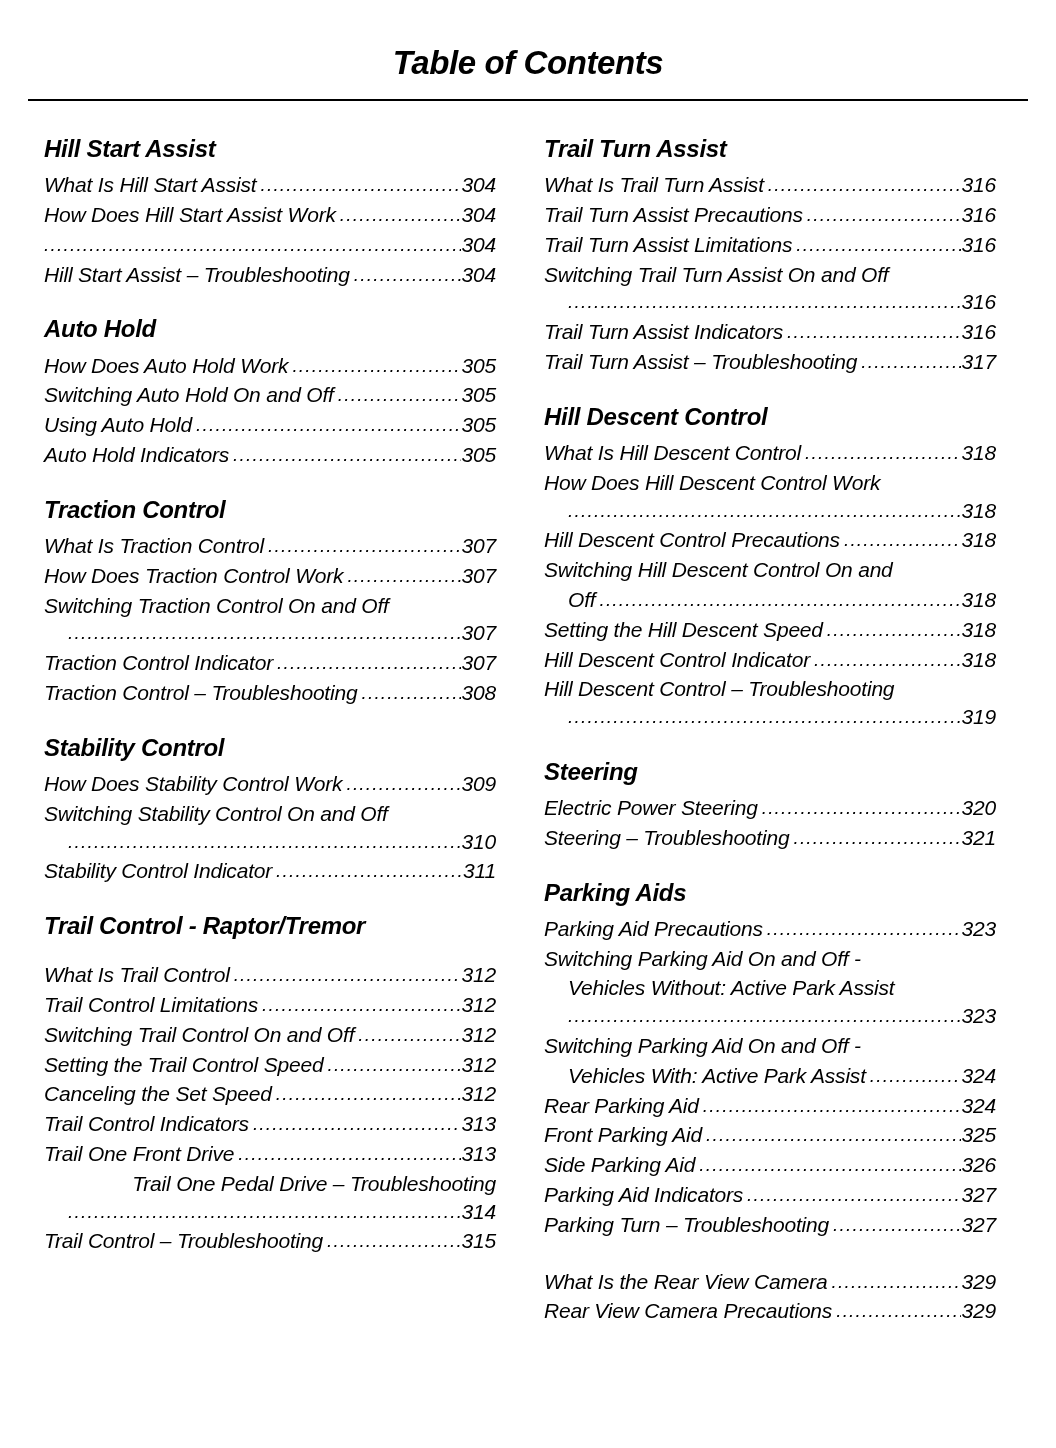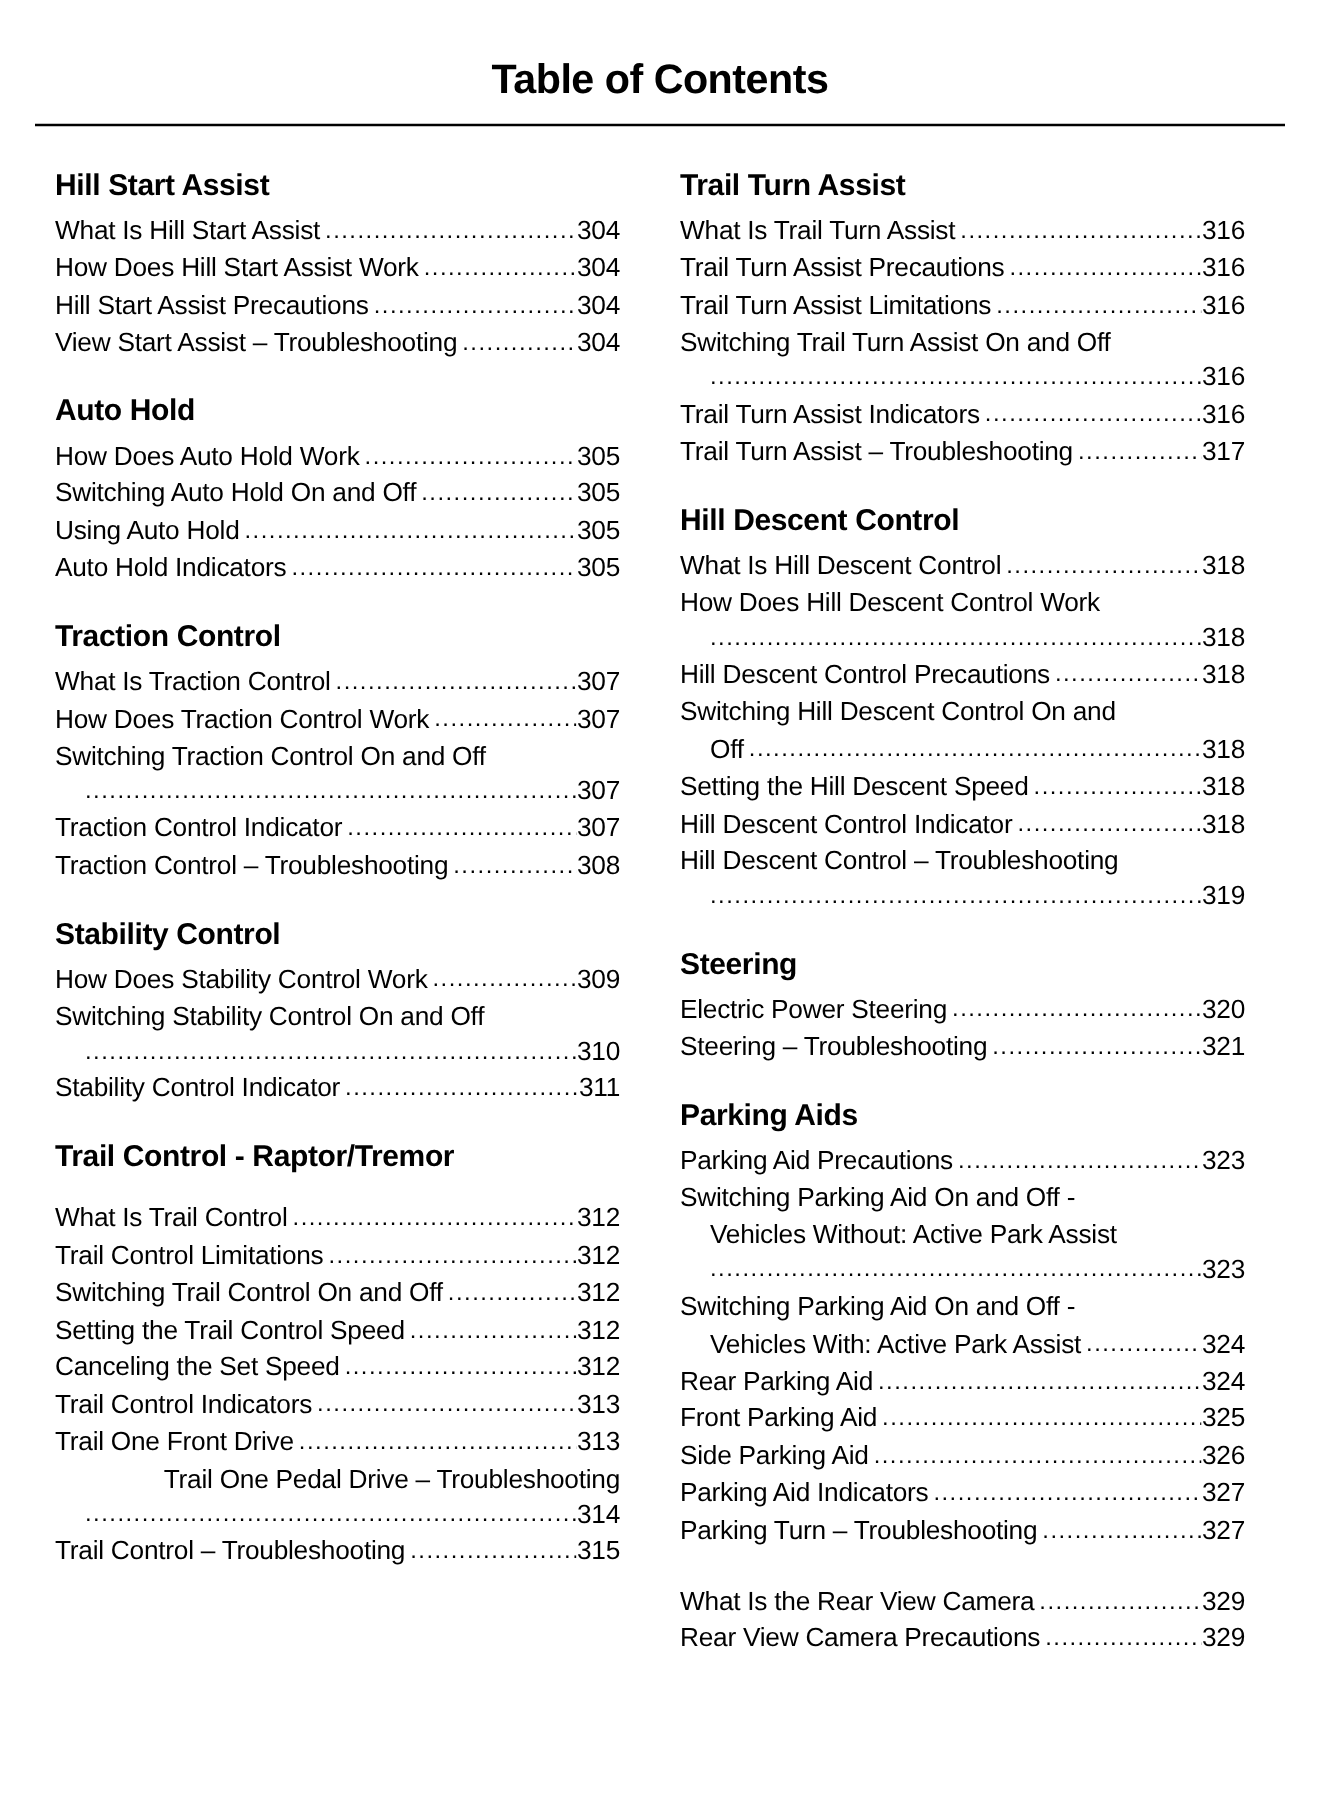--- a/index.html
+++ b/index.html
@@ -13,20 +13,21 @@
     font-family: "Liberation Sans", sans-serif;
     color: #000000;
     position: relative;
     overflow: hidden;
   }
   #page {
     width: 1056px;
     height: 1448px;
     position: relative;
     box-sizing: border-box;
+    font-style: italic;
   }
   .page-title {
     text-align: center;
     font-size: 33px;
     font-weight: bold;
     letter-spacing: -0.4px;
     padding-top: 46px;
     line-height: 1.0;
   }
   .title-rule {
@@ -157,26 +158,25 @@
               <span class="label">What Is Hill Start Assist</span>
               <span class="dots">................................................................................................................................................................</span>
               <span class="pg">304</span>
             </div>
             <div class="entry single">
               <span class="label">How Does Hill Start Assist Work</span>
               <span class="dots">................................................................................................................................................................</span>
               <span class="pg">304</span>
             </div>
             <div class="entry single">
-              <span class="label">Hill Start Assist Precautions</span>
               <span class="dots">................................................................................................................................................................</span>
               <span class="pg">304</span>
             </div>
             <div class="entry single">
-              <span class="label">View Start Assist – Troubleshooting</span>
+              <span class="label">Hill Start Assist – Troubleshooting</span>
               <span class="dots">................................................................................................................................................................</span>
               <span class="pg">304</span>
             </div>
           </div>
         </div>
         <div class="section">
           <div class="sec-head">Auto Hold</div>
           <div class="entries">
             <div class="entry single">
               <span class="label">How Does Auto Hold Work</span>

